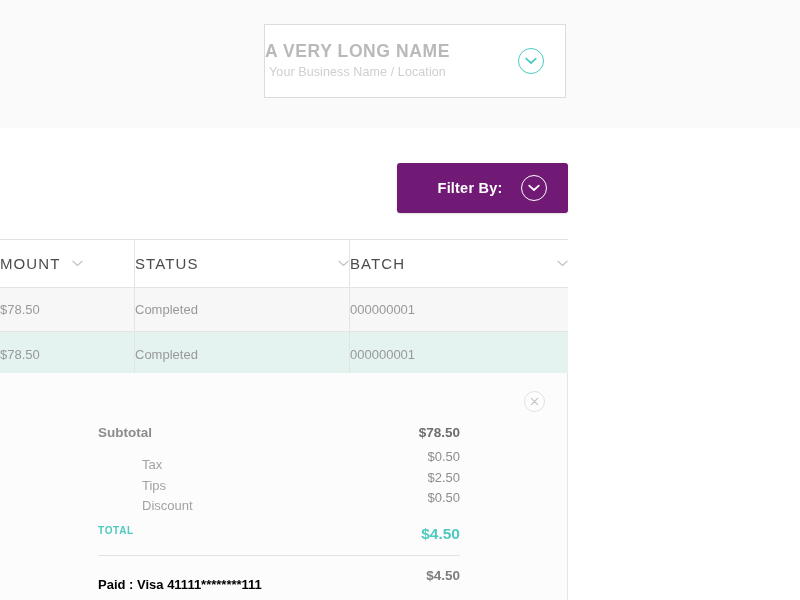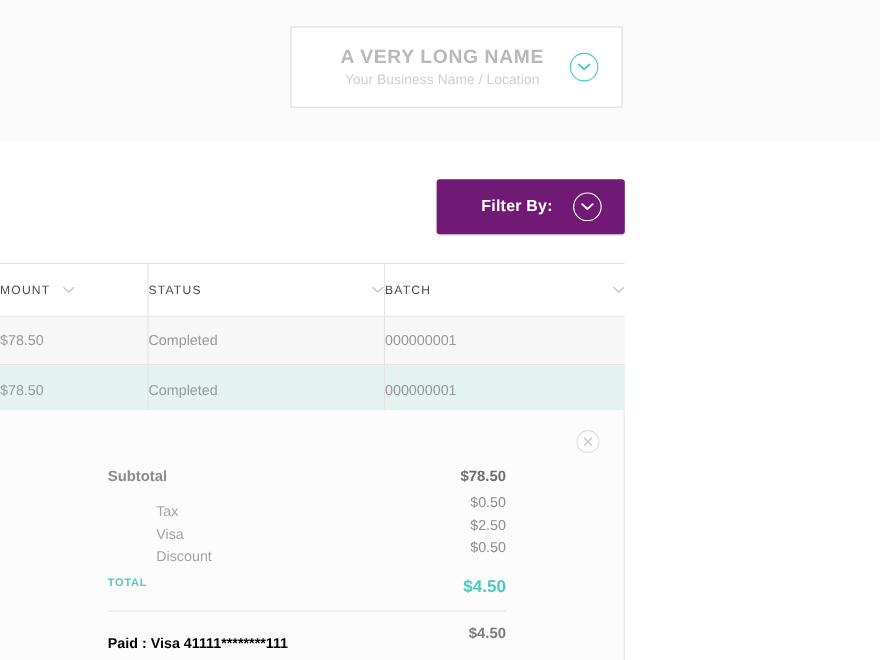--- a/index.html
+++ b/index.html
@@ -44,21 +44,20 @@
   }
 
   .biz-card-inner {
     position: absolute;
     left: 0;
     top: 0;
     right: 0;
     bottom: 0;
     display: flex;
     align-items: center;
-    justify-content: center;
   }
 
   .biz-text-wrap {
     text-align: center;
     padding-right: 26px;
   }
 
   .biz-name {
     font-size: 17.5px;
     font-weight: bold;
@@ -197,21 +196,21 @@
     align-items: center;
     cursor: pointer;
   }
 
   .cell-text {
     color: #999999;
     font-size: 13px;
   }
   .trow.head .cell-text {
     color: #4c4c4c;
-    font-size: 11px;
+    font-size: 15px;
     letter-spacing: 1.1px;
   }
 
   
   .detail {
     position: absolute;
     left: -80px;
     top: 373px;
     width: 648px;
     height: 227px;
@@ -438,21 +437,21 @@
         <span class="lbl">Subtotal</span>
         <span class="amt">$78.50</span>
       </div>
 
       <div class="line minor">
         <span class="lbl">Tax</span>
         <span class="amt">$0.50</span>
       </div>
 
       <div class="line minor">
-        <span class="lbl">Visa</span>
+        <span class="lbl">Tips</span>
         <span class="amt">$2.50</span>
       </div>
 
       <div class="line minor">
         <span class="lbl">Discount</span>
         <span class="amt">$0.50</span>
       </div>
 
       <div class="total-row">
         <span class="lbl">TOTAL</span>

